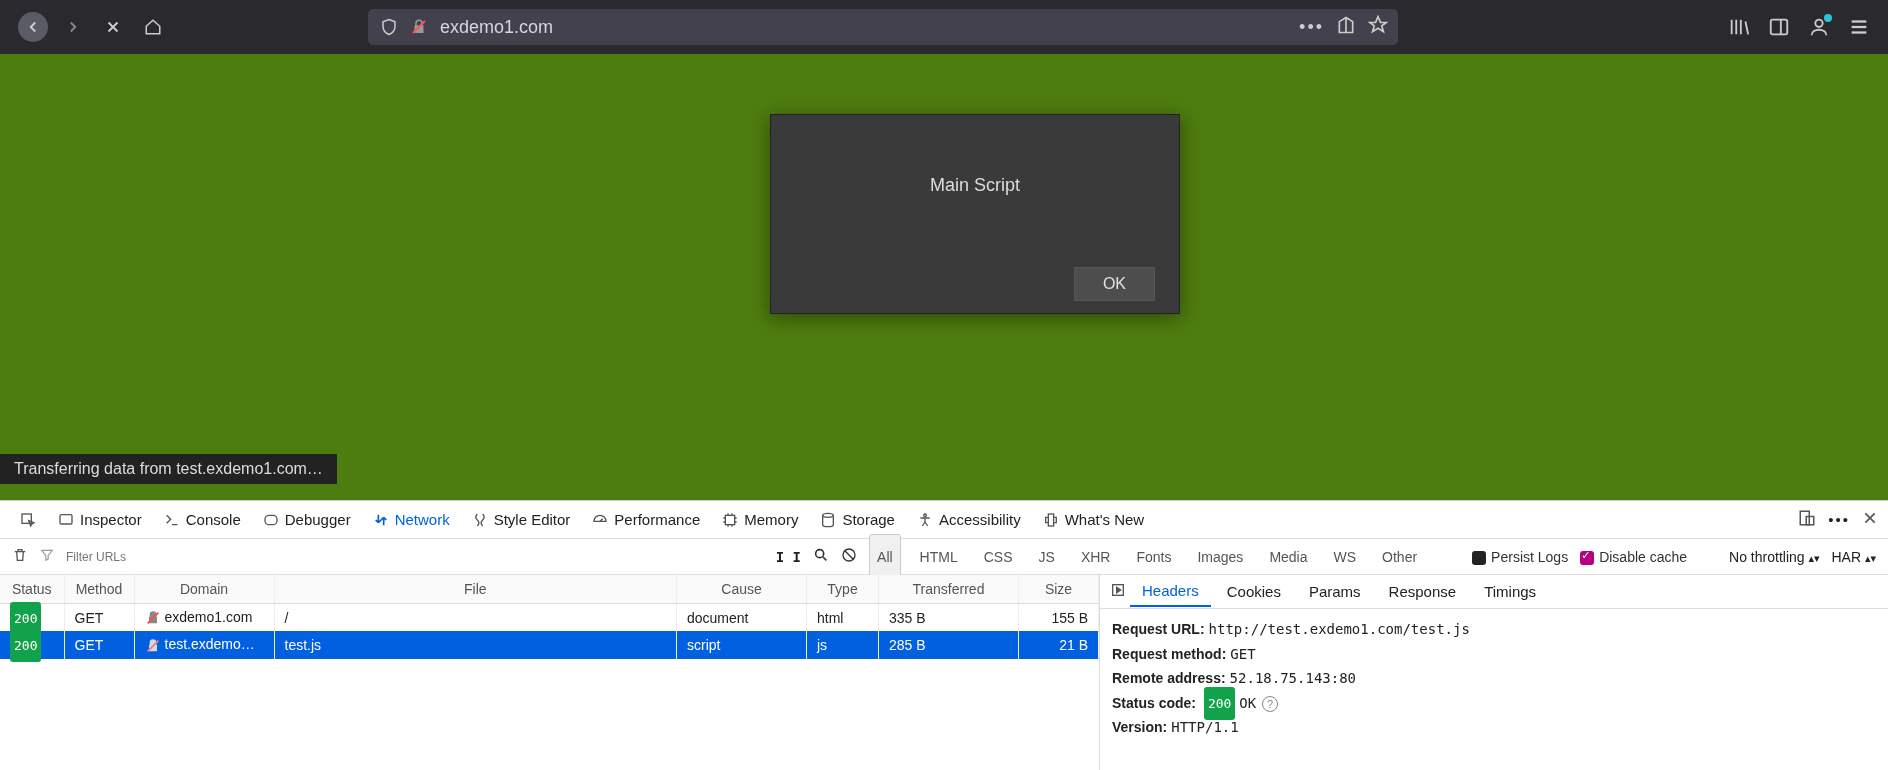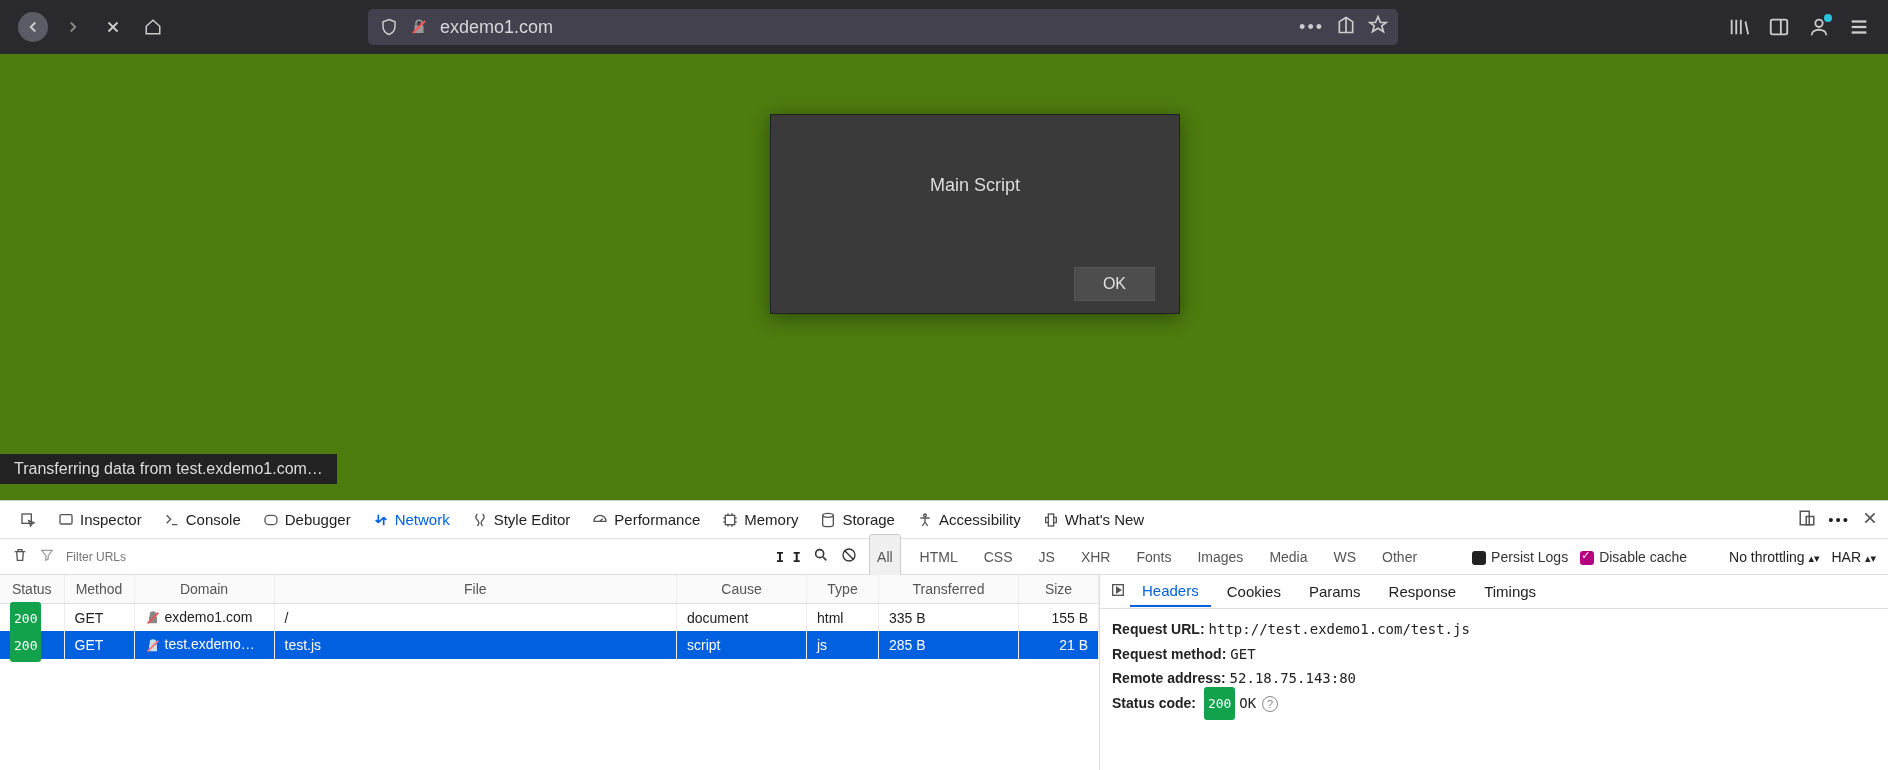--- a/index.html
+++ b/index.html
@@ -358,16 +358,17 @@
         <span class="dt">Cookies</span>
         <span class="dt">Params</span>
         <span class="dt">Response</span>
         <span class="dt">Timings</span>
       </div>
       <div class="det-body">
         <div class="row"><b>Request URL:</b><span class="mono">http://test.exdemo1.com/test.js</span></div>
         <div class="row"><b>Request method:</b><span class="mono">GET</span></div>
         <div class="row"><b>Remote address:</b><span class="mono">52.18.75.143:80</span></div>
         <div class="row"><b>Status code:</b> <span class="status-pill">200</span> <span class="mono">OK</span><span class="q-ico">?</span></div>
+        <div class="row"><b>Version:</b><span class="mono">HTTP/1.1</span></div>
       </div>
     </div>
   </div>
 </div>
 
 </body></html>

